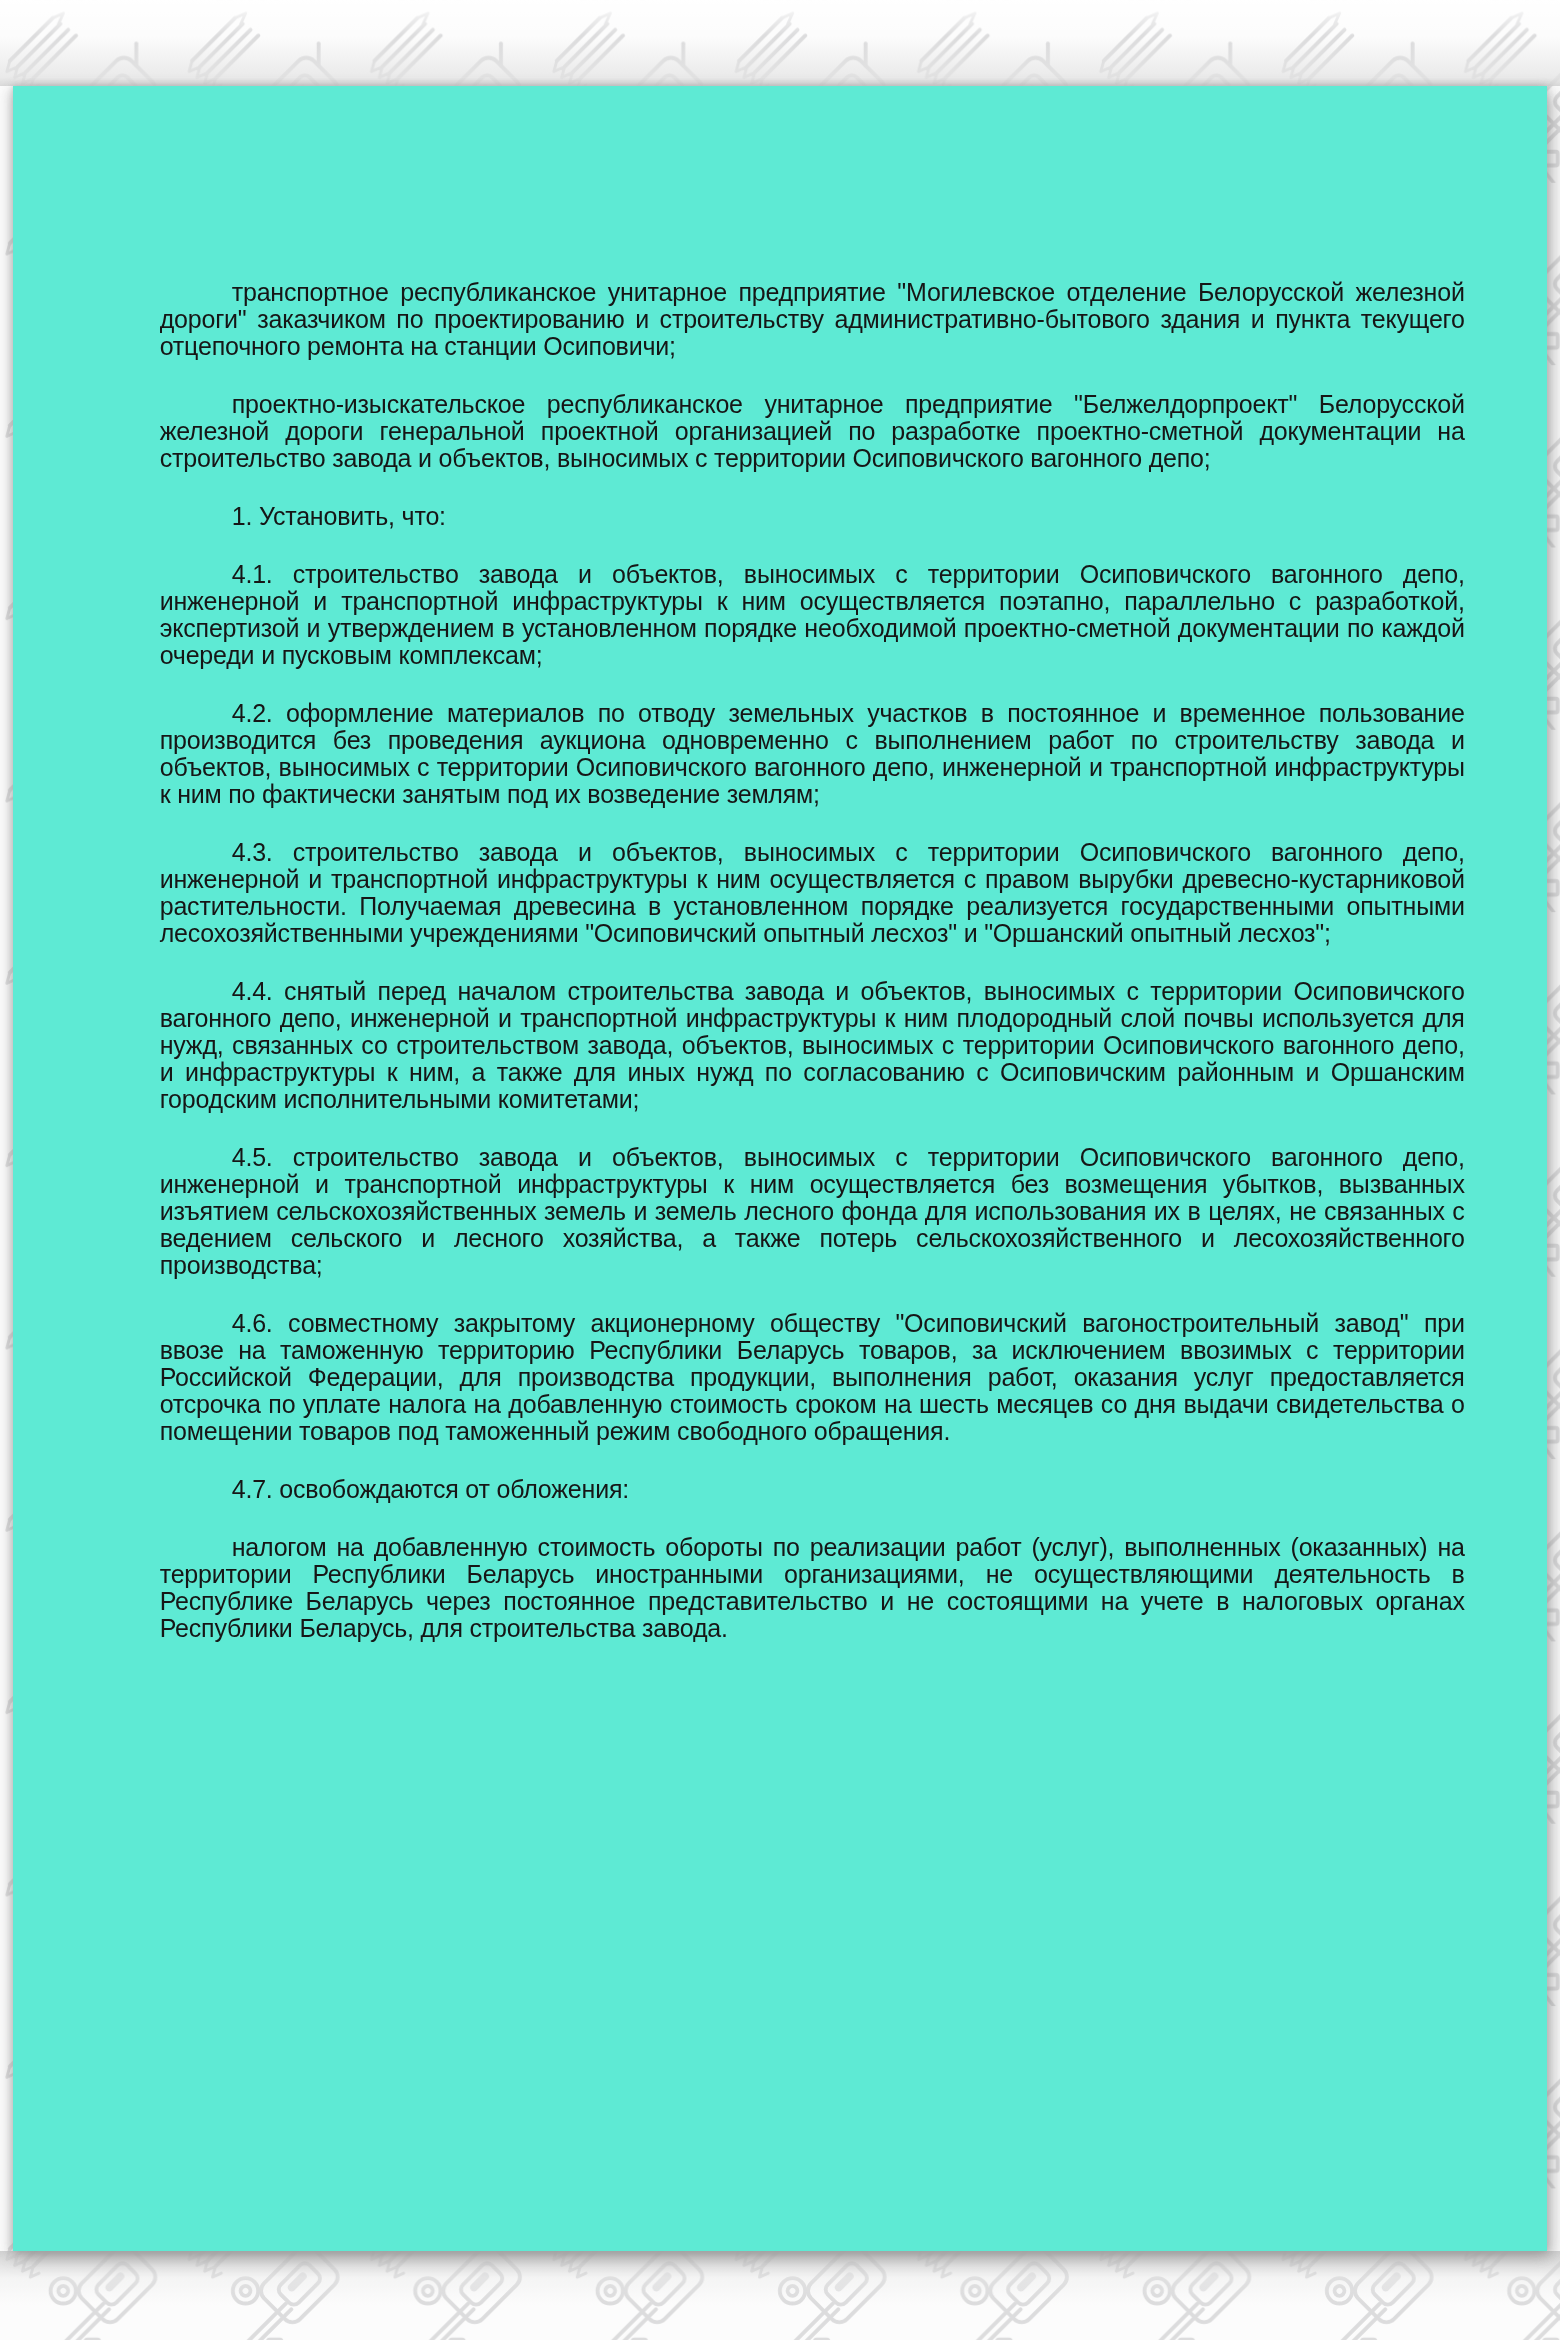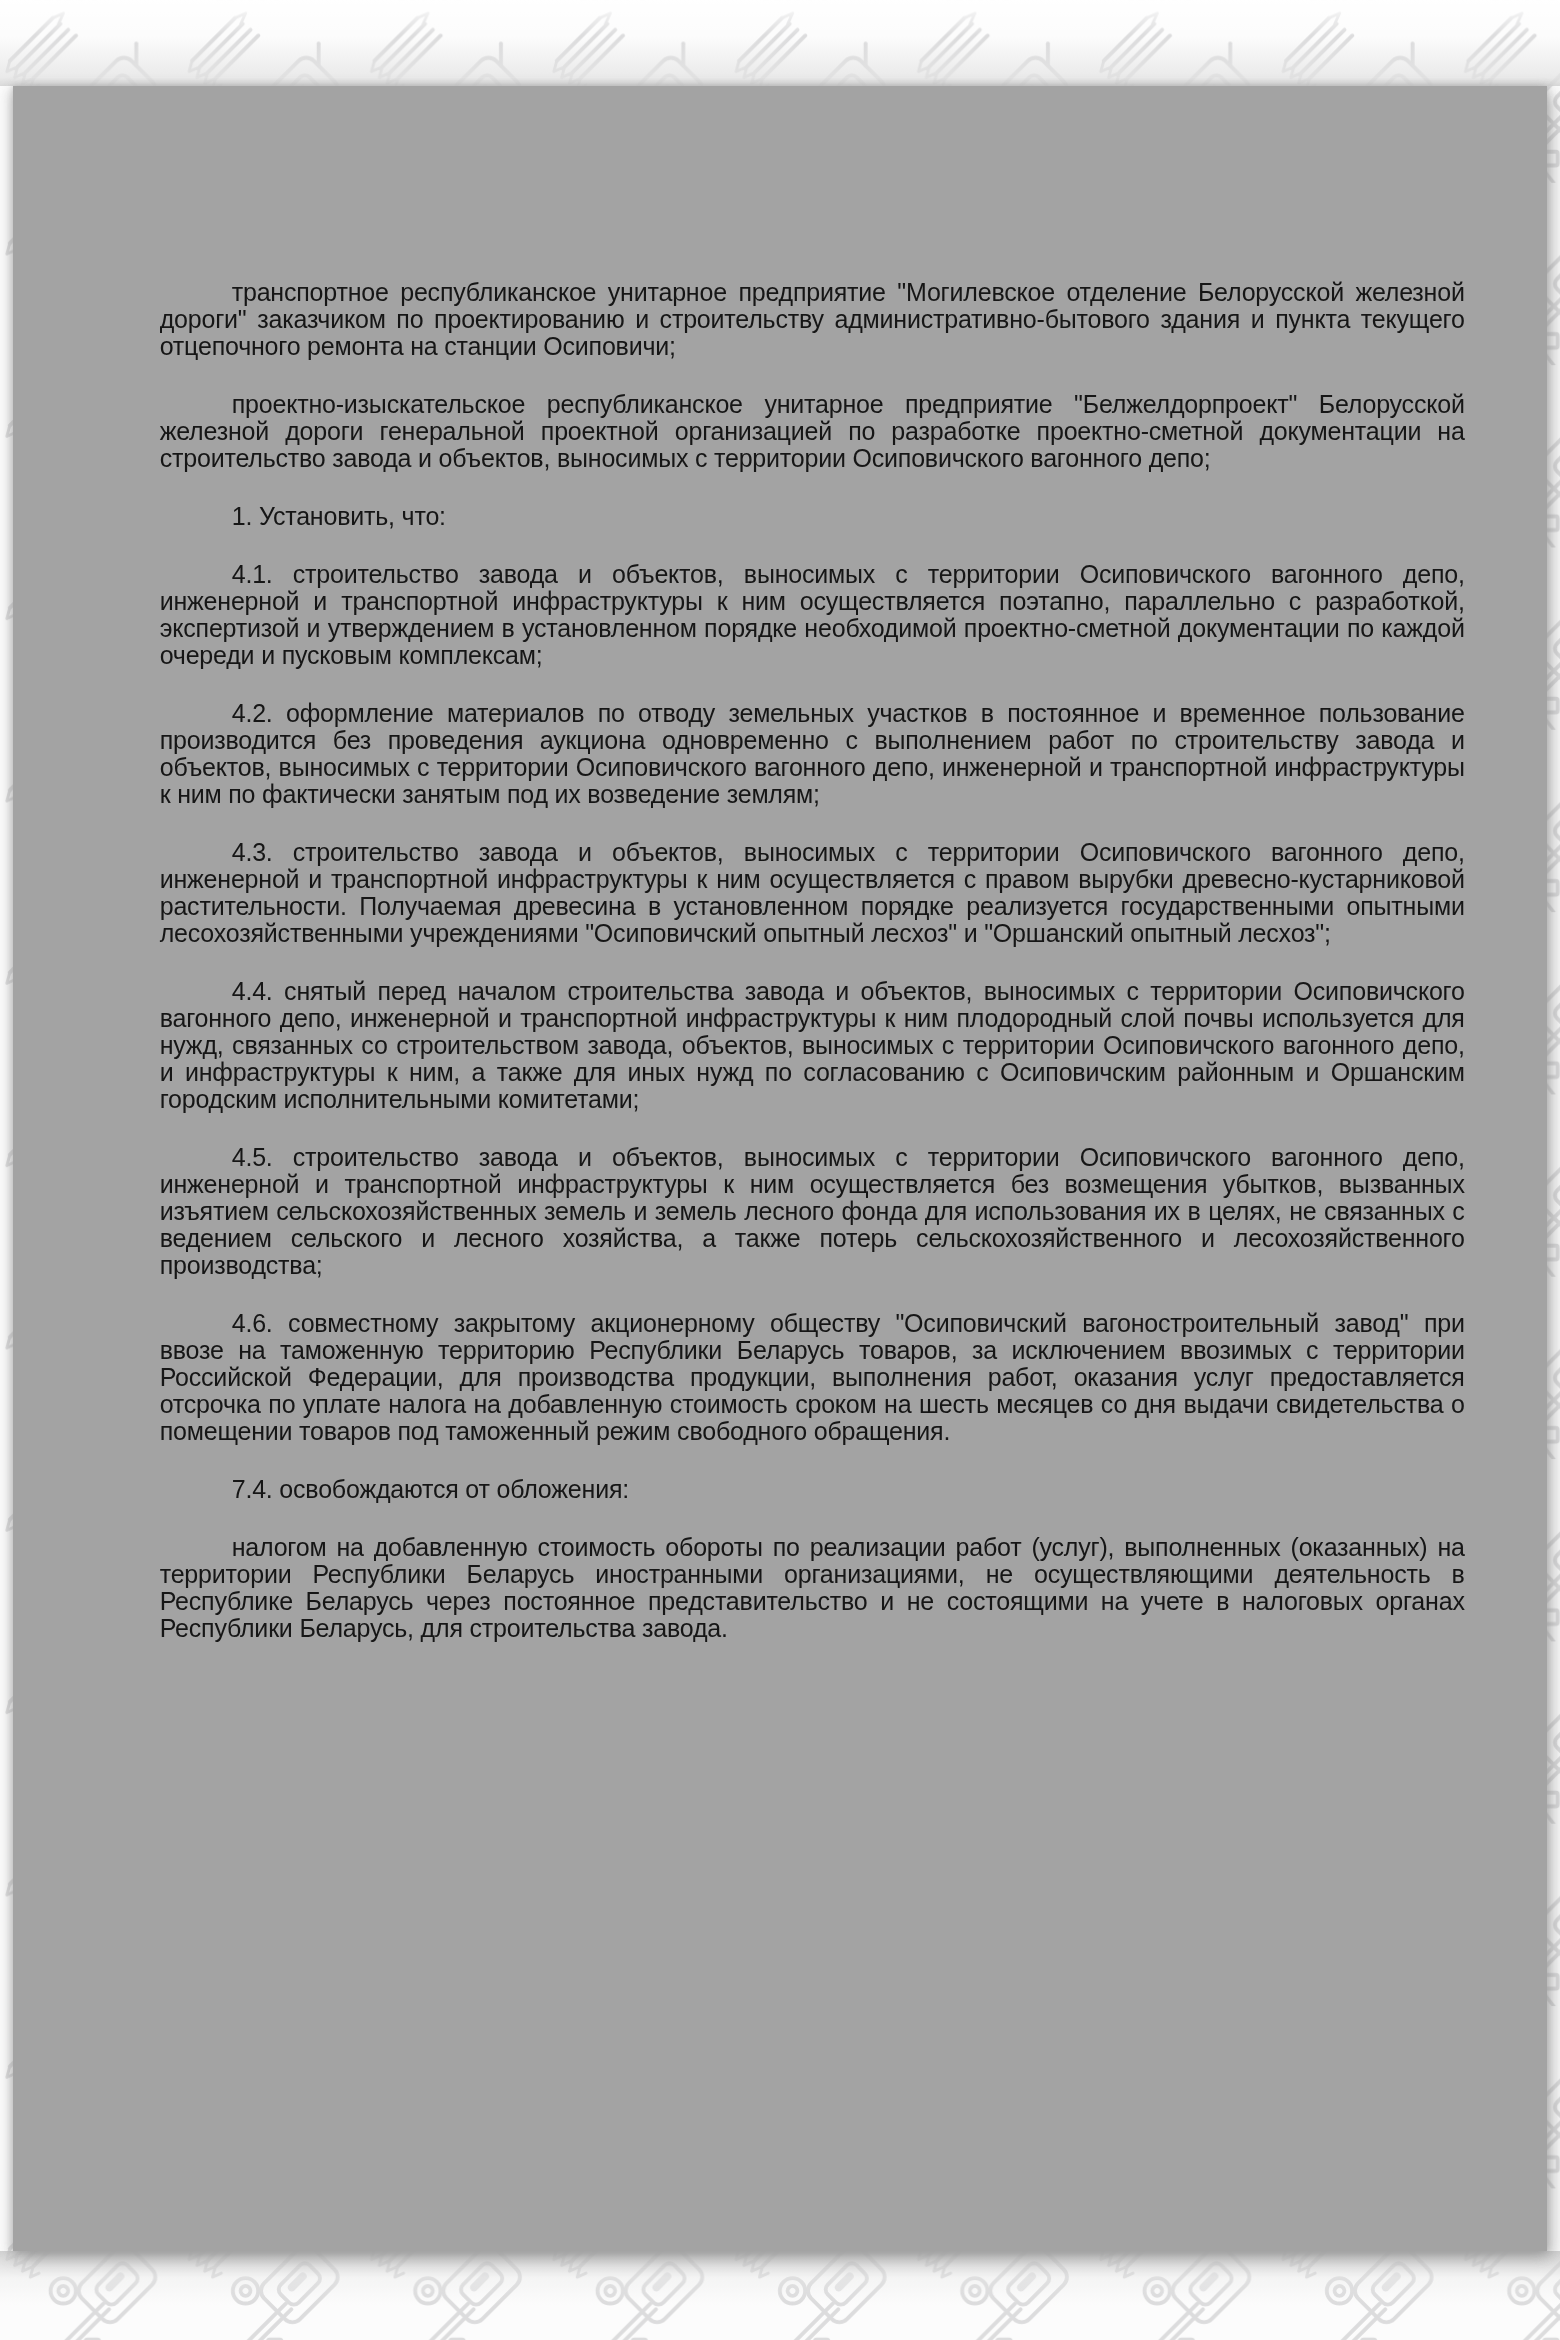--- a/index.html
+++ b/index.html
@@ -34,21 +34,21 @@
       rgba(204,204,204,0.85) 0%,
       rgba(230,230,230,0.35) 30%,
       rgba(255,255,255,0.0) 60%);
   }
   .page {
     position: absolute;
     left: 12.7px;
     top: 86px;
     width: 1534px;
     height: 2165px;
-    background: #a3a3a3;
+    background: #5eead4;
     box-shadow:
       0 0 5.9px rgba(150,150,150,0.45),
       5.9px 6.8px 15.6px rgba(130,130,130,0.55),
       -3.9px 3.9px 11.7px rgba(150,150,150,0.35);
   }
   .content {
     padding: 193px 82px 0 147px;
   }
   .content p {
     margin: 0 0 31px 0;
@@ -107,19 +107,19 @@
     <div class="content">
       <p>транспортное республиканское унитарное предприятие "Могилевское отделение Белорусской железной дороги" заказчиком по проектированию и строительству административно-бытового здания и пункта текущего отцепочного ремонта на станции Осиповичи;</p>
       <p>проектно-изыскательское республиканское унитарное предприятие "Белжелдорпроект" Белорусской железной дороги генеральной проектной организацией по разработке проектно-сметной документации на строительство завода и объектов, выносимых с территории Осиповичского вагонного депо;</p>
       <p>1. Установить, что:</p>
       <p>4.1. строительство завода и объектов, выносимых с территории Осиповичского вагонного депо, инженерной и транспортной инфраструктуры к ним осуществляется поэтапно, параллельно с разработкой, экспертизой и утверждением в установленном порядке необходимой проектно-сметной документации по каждой очереди и пусковым комплексам;</p>
       <p>4.2. оформление материалов по отводу земельных участков в постоянное и временное пользование производится без проведения аукциона одновременно с выполнением работ по строительству завода и объектов, выносимых с территории Осиповичского вагонного депо, инженерной и транспортной инфраструктуры к ним по фактически занятым под их возведение землям;</p>
       <p>4.3. строительство завода и объектов, выносимых с территории Осиповичского вагонного депо, инженерной и транспортной инфраструктуры к ним осуществляется с правом вырубки древесно-кустарниковой растительности. Получаемая древесина в установленном порядке реализуется государственными опытными лесохозяйственными учреждениями "Осиповичский опытный лесхоз" и "Оршанский опытный лесхоз";</p>
       <p>4.4. снятый перед началом строительства завода и объектов, выносимых с территории Осиповичского вагонного депо, инженерной и транспортной инфраструктуры к ним плодородный слой почвы используется для нужд, связанных со строительством завода, объектов, выносимых с территории Осиповичского вагонного депо, и инфраструктуры к ним, а также для иных нужд по согласованию с Осиповичским районным и Оршанским городским исполнительными комитетами;</p>
       <p>4.5. строительство завода и объектов, выносимых с территории Осиповичского вагонного депо, инженерной и транспортной инфраструктуры к ним осуществляется без возмещения убытков, вызванных изъятием сельскохозяйственных земель и земель лесного фонда для использования их в целях, не связанных с ведением сельского и лесного хозяйства, а также потерь сельскохозяйственного и лесохозяйственного производства;</p>
       <p>4.6. совместному закрытому акционерному обществу "Осиповичский вагоностроительный завод" при ввозе на таможенную территорию Республики Беларусь товаров, за исключением ввозимых с территории Российской Федерации, для производства продукции, выполнения работ, оказания услуг предоставляется отсрочка по уплате налога на добавленную стоимость сроком на шесть месяцев со дня выдачи свидетельства о помещении товаров под таможенный режим свободного обращения.</p>
-      <p>7.4. освобождаются от обложения:</p>
+      <p>4.7. освобождаются от обложения:</p>
       <p>налогом на добавленную стоимость обороты по реализации работ (услуг), выполненных (оказанных) на территории Республики Беларусь иностранными организациями, не осуществляющими деятельность в Республике Беларусь через постоянное представительство и не состоящими на учете в налоговых органах Республики Беларусь, для строительства завода.</p>
     </div>
   </div>
 
 </div>
 
 
 </body></html>

